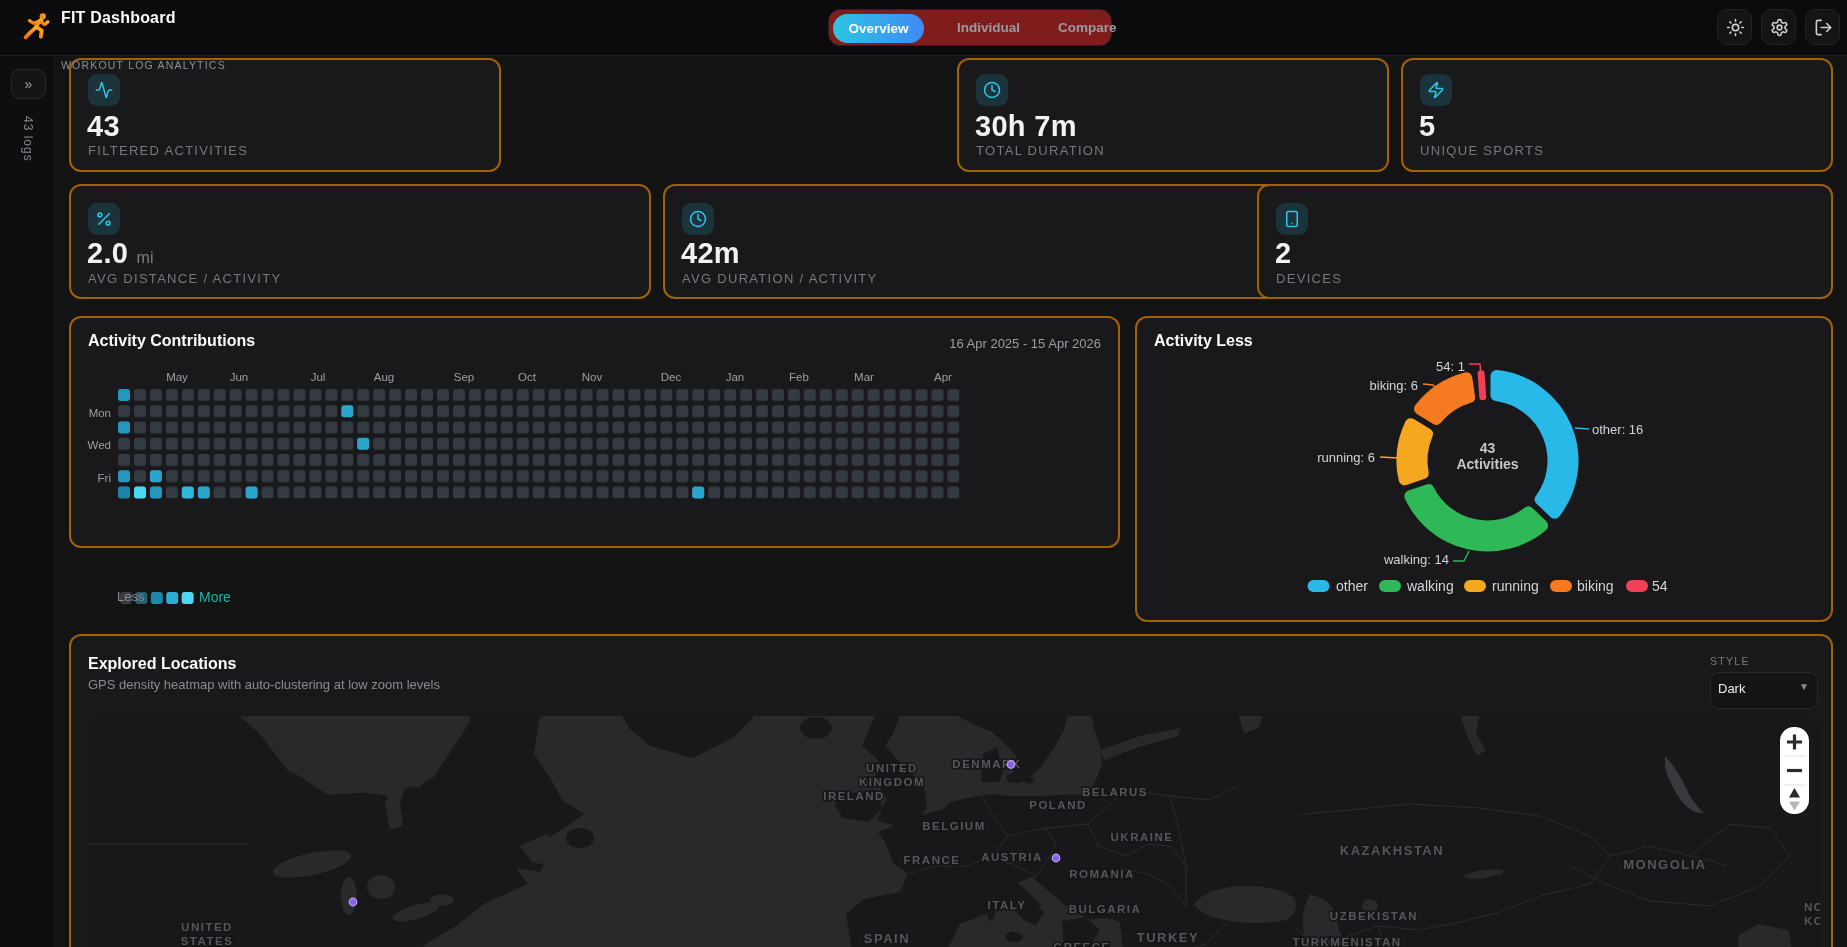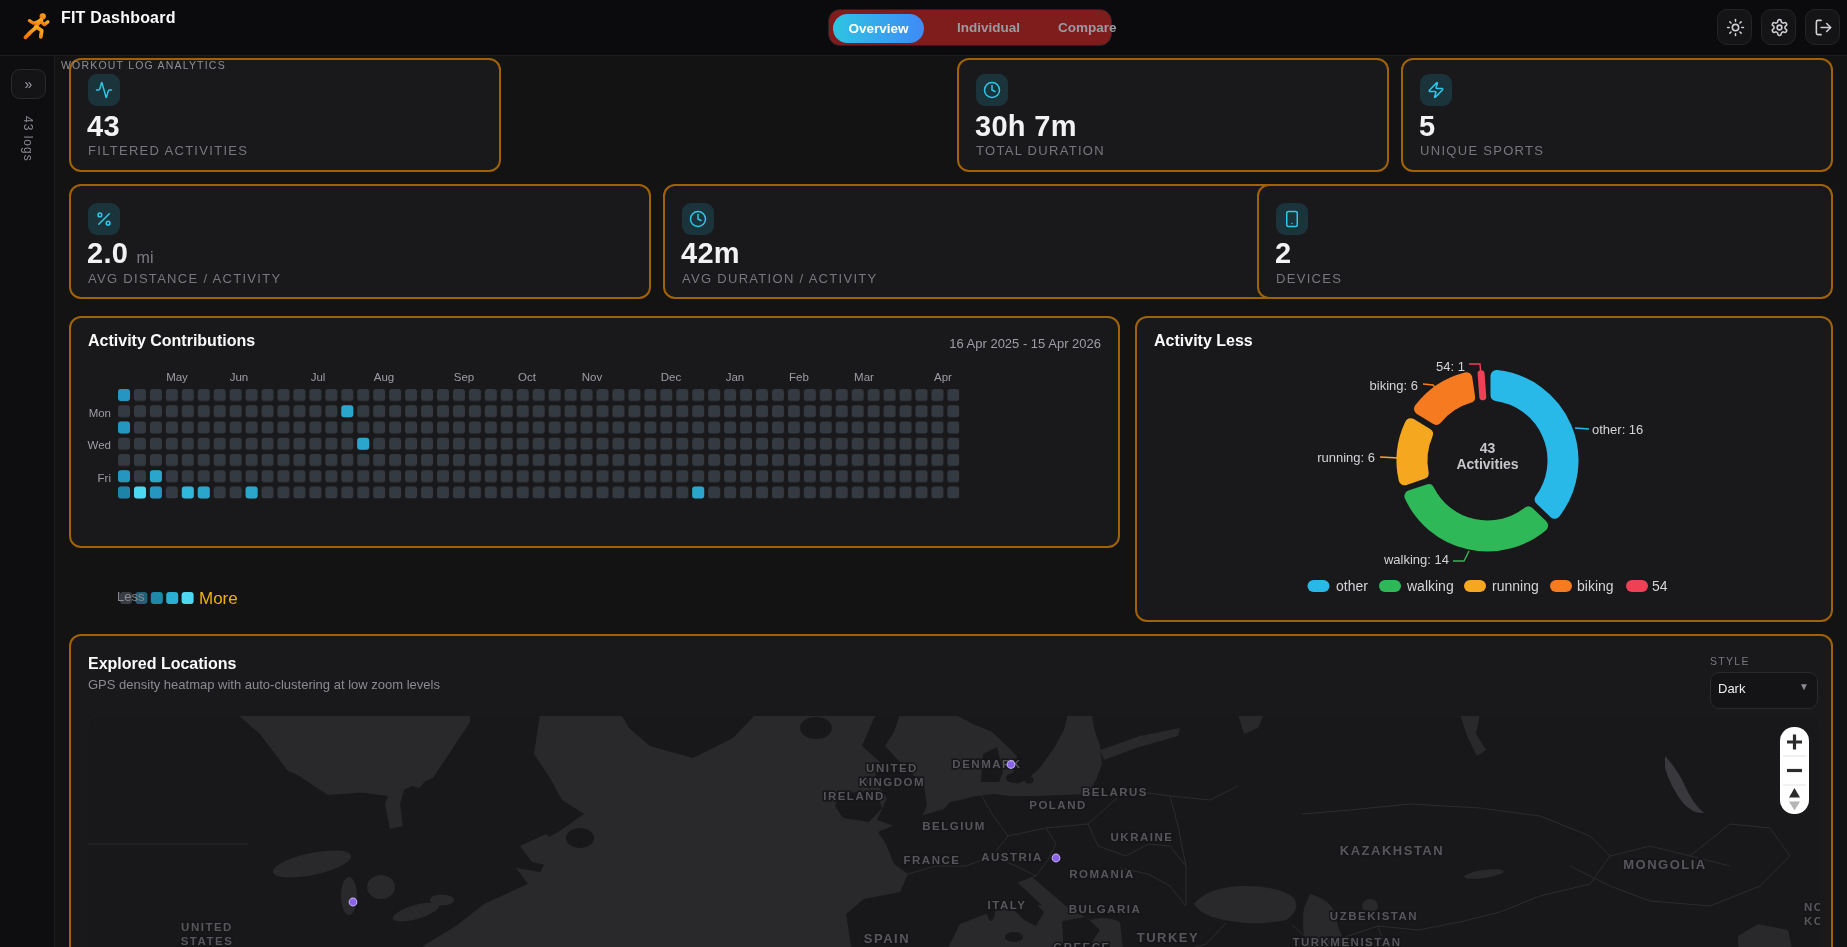--- a/index.html
+++ b/index.html
@@ -195,21 +195,21 @@
 <text x="40" y="131" font-size="11.5" fill="#9d9da5" text-anchor="end" font-family="Liberation Sans, sans-serif">Wed</text>
 <text x="40" y="163.5" font-size="11.5" fill="#9d9da5" text-anchor="end" font-family="Liberation Sans, sans-serif">Fri</text>
 <rect x="49.0" y="274" width="12" height="12" rx="3" fill="#383d43"></rect>
 <rect x="64.4" y="274" width="12" height="12" rx="3" fill="#265f75"></rect>
 <rect x="79.8" y="274" width="12" height="12" rx="3" fill="#1f88a8"></rect>
 <rect x="95.2" y="274" width="12" height="12" rx="3" fill="#2aaed3"></rect>
 <rect x="110.6" y="274" width="12" height="12" rx="3" fill="#4fd7f0"></rect>
 </svg></div>
   <div class="abs" style="left:20px;top:271px;font-size:13px;color:#8a8a92;margin-left:26px;">Less</div>
   <div id="heatlegend" class="abs" style="left:48px;top:267px;"></div>
-  <div class="abs" style="left:128px;top:271px;font-size:17px;color:#eab308;">More</div>
+  <div class="abs" style="left:128px;top:271px;font-size:14px;color:#14b8a6;">More</div>
 </div>
 
 <div class="card" style="left:1135px;top:316px;width:698px;height:306px;">
   <div class="ctitle">Activity Less</div>
   <div id="donutwrap" class="abs" style="left:0;top:0;width:698px;height:306px;"><svg width="698" height="306" viewBox="0 0 698 306" font-family="Liberation Sans, sans-serif">
 <path d="M359.5 58.0 A85.0 85.0 0 0 1 417.6 194.7 L403.8 181.4 A66.0 66.0 0 0 0 359.5 77.1 Z" fill="#29b9e8" stroke="#29b9e8" stroke-width="12.0" stroke-linejoin="round"></path>
 <path d="M405.1 207.6 A85.0 85.0 0 0 1 273.4 178.3 L291.5 172.1 A66.0 66.0 0 0 0 391.3 194.4 Z" fill="#2eb858" stroke="#2eb858" stroke-width="12.0" stroke-linejoin="round"></path>
 <path d="M267.6 161.3 A85.0 85.0 0 0 1 273.7 106.2 L290.0 116.1 A66.0 66.0 0 0 0 285.7 155.1 Z" fill="#f5a81f" stroke="#f5a81f" stroke-width="12.0" stroke-linejoin="round"></path>
 <path d="M283.0 90.8 A85.0 85.0 0 0 1 329.3 60.2 L332.1 79.1 A66.0 66.0 0 0 0 299.4 100.8 Z" fill="#f67a20" stroke="#f67a20" stroke-width="12.0" stroke-linejoin="round"></path>
 <line x1="345.8" y1="78.7" x2="344.1" y2="55.7" stroke="#ef4056" stroke-width="7" stroke-linecap="round"></line>

